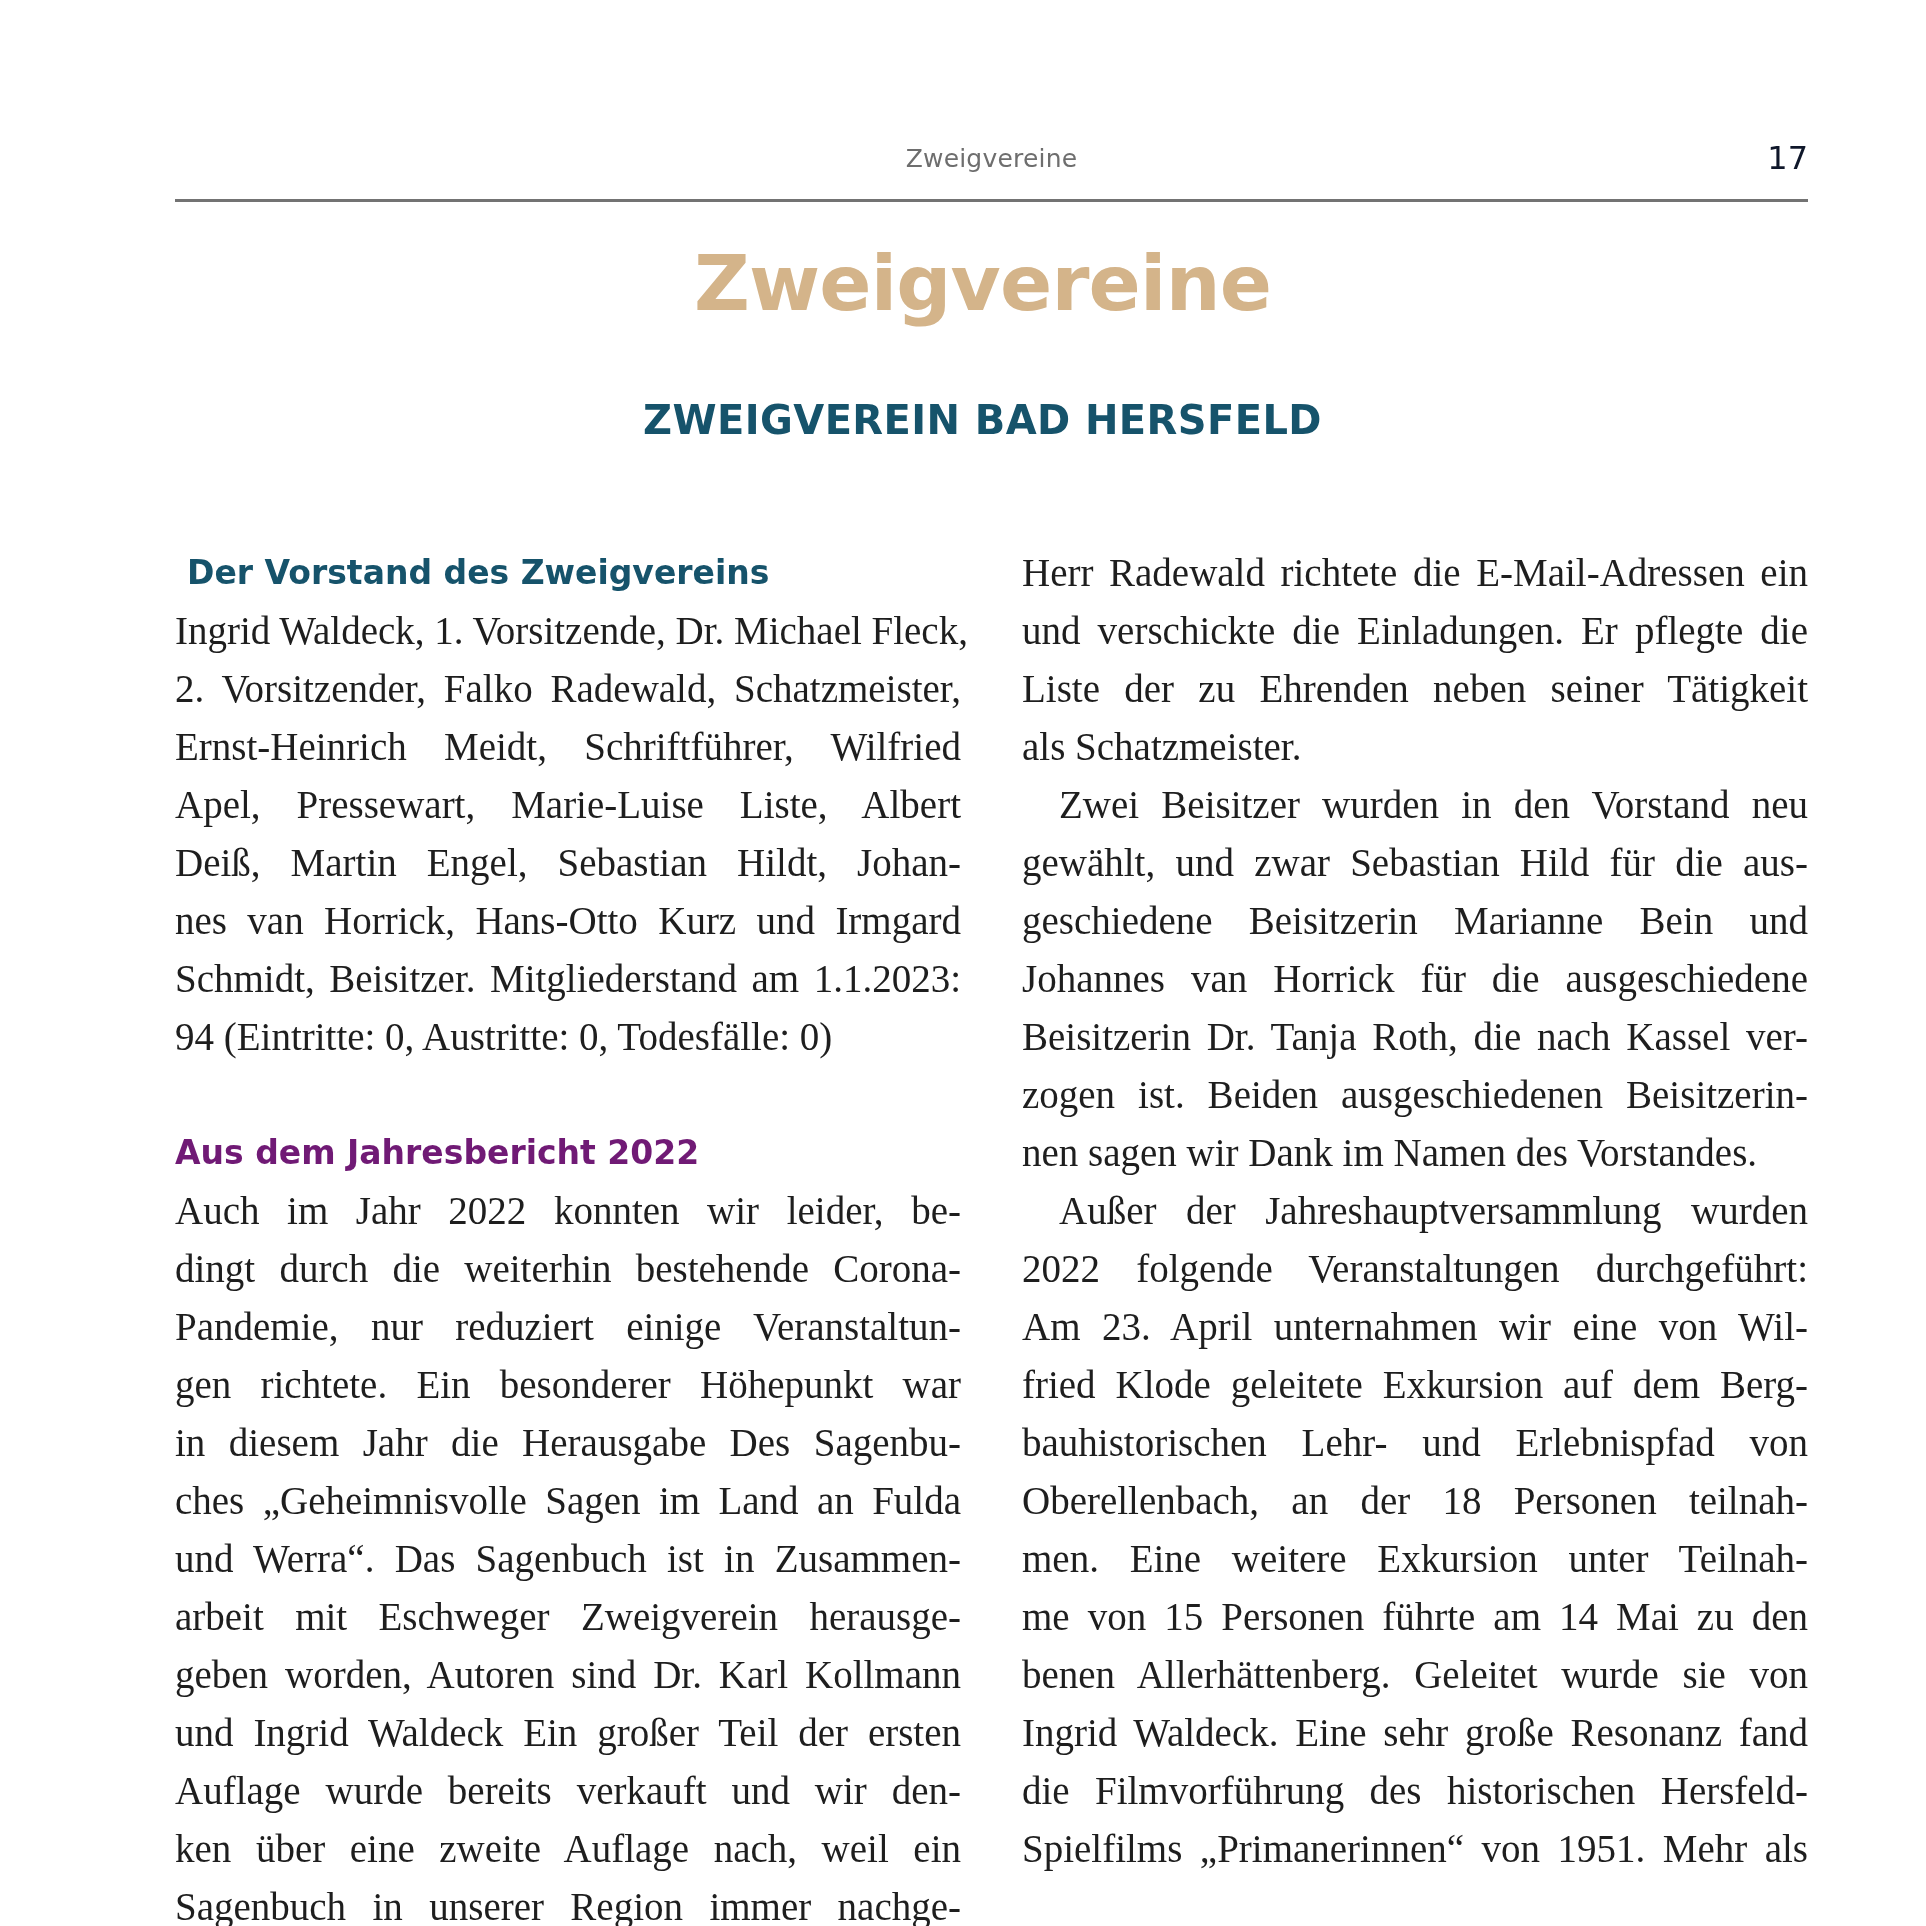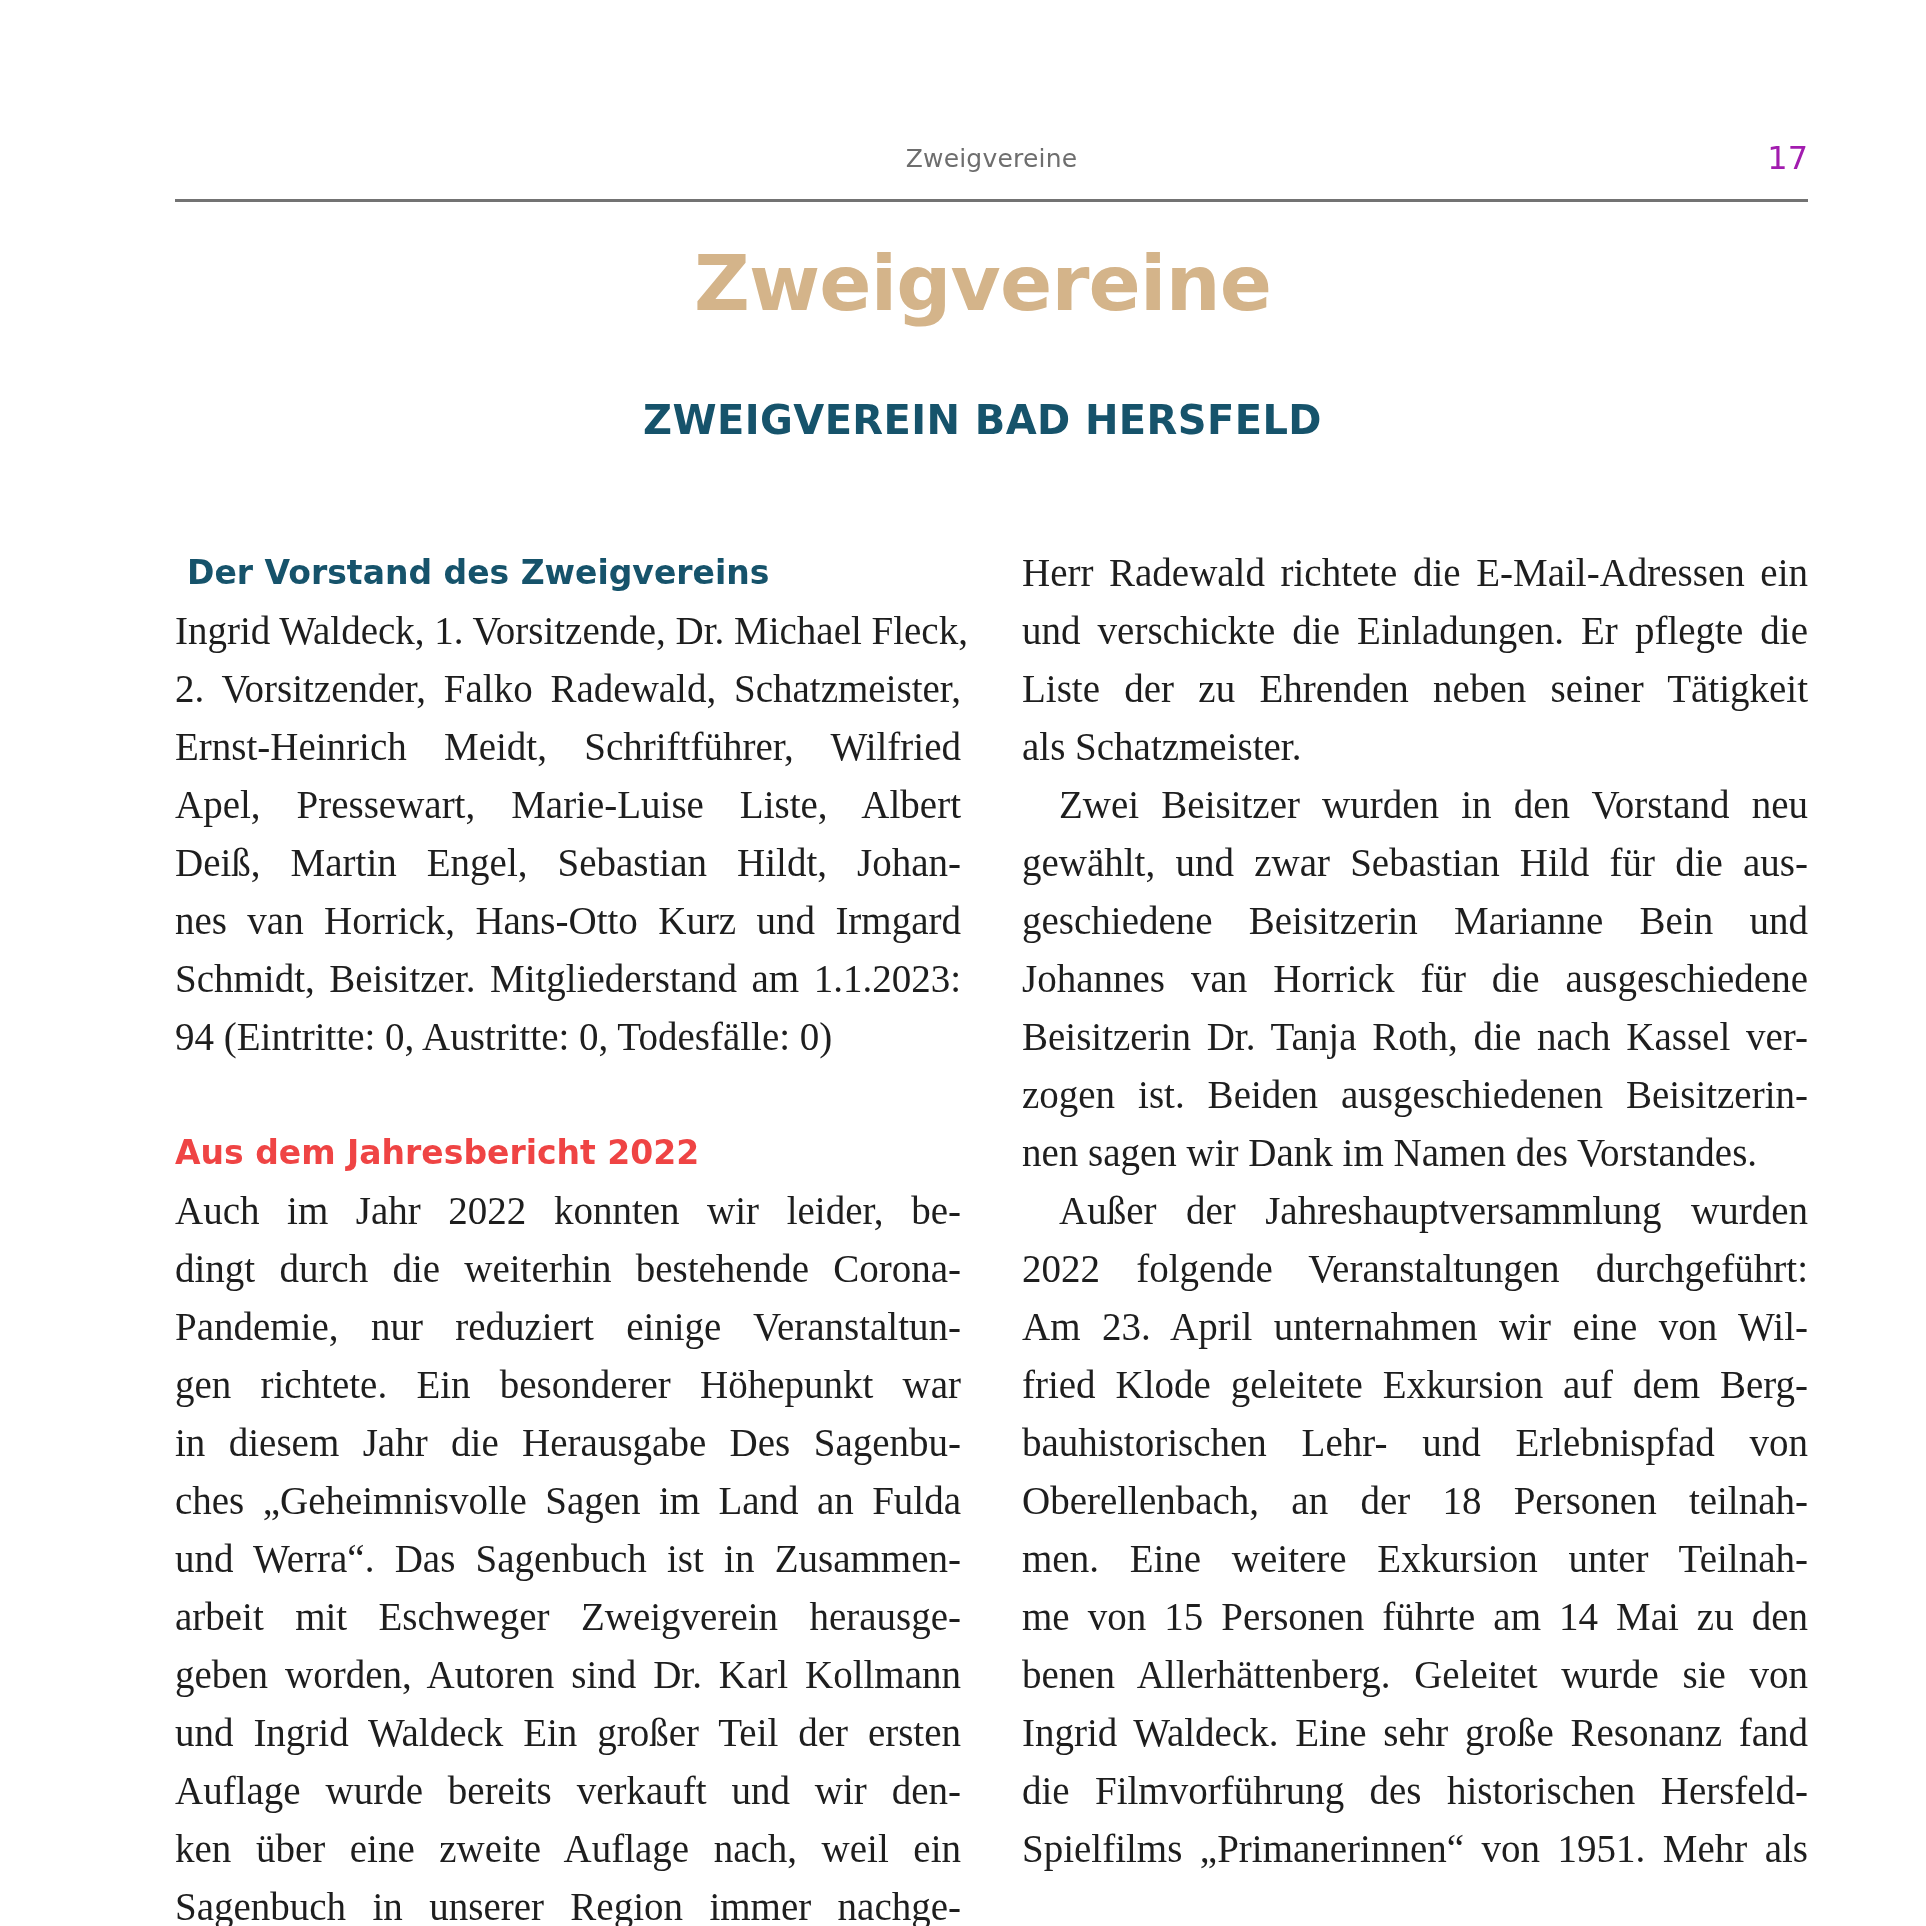--- a/index.html
+++ b/index.html
@@ -9,21 +9,21 @@
     .running-head {
       position: absolute; left: 175px; top: 139px; width: 1633px; height: 42px;
     }
     .running-title {
       position: absolute; left: 0; right: 0; top: 5.4px; text-align: center;
       font-family: "DejaVu Sans", sans-serif; font-size: 25px; color: #6e6e6e;
       letter-spacing: 0.2px;
     }
     .page-number {
       position: absolute; right: 0; top: 0;
-      font-family: "DejaVu Sans", sans-serif; font-size: 32px; color: #a21caf;
+      font-family: "DejaVu Sans", sans-serif; font-size: 32px; color: #0f172a;
     }
     .head-rule {
       position: absolute; left: 175px; top: 199px; width: 1633px; height: 3.1px;
       background: #737373;
     }
 
     .chapter-title {
       position: absolute; left: 0; width: 1965px; top: 239px; text-align: center;
       font-family: "DejaVu Sans", sans-serif; font-weight: bold; font-size: 77px;
       color: #d4b48a; letter-spacing: -0.8px;
@@ -73,21 +73,21 @@
         <div class="line">Ingrid Waldeck, 1. Vorsitzende, Dr. Michael Fleck,</div>
         <div class="line">2. Vorsitzender, Falko Radewald, Schatzmeister,</div>
         <div class="line">Ernst-Heinrich Meidt, Schriftführer, Wilfried</div>
         <div class="line">Apel, Pressewart, Marie-Luise Liste, Albert</div>
         <div class="line">Deiß, Martin Engel, Sebastian Hildt, Johan-</div>
         <div class="line">nes van Horrick, Hans-Otto Kurz und Irmgard</div>
         <div class="line">Schmidt, Beisitzer. Mitgliederstand am 1.1.2023:</div>
         <div class="line last">94 (Eintritte: 0, Austritte: 0, Todesfälle: 0)</div>
       </div>
     <div class="gap"></div>
-    <div class="line heading" style="color: #ef4444;">Aus dem Jahresbericht 2022</div>
+    <div class="line heading" style="color: #701a75;">Aus dem Jahresbericht 2022</div>
     <div>
         <div class="line">Auch im Jahr 2022 konnten wir leider, be-</div>
         <div class="line">dingt durch die weiterhin bestehende Corona-</div>
         <div class="line">Pandemie, nur reduziert einige Veranstaltun-</div>
         <div class="line">gen richtete. Ein besonderer Höhepunkt war</div>
         <div class="line">in diesem Jahr die Herausgabe Des Sagenbu-</div>
         <div class="line">ches „Geheimnisvolle Sagen im Land an Fulda</div>
         <div class="line">und Werra“. Das Sagenbuch ist in Zusammen-</div>
         <div class="line">arbeit mit Eschweger Zweigverein herausge-</div>
         <div class="line">geben worden, Autoren sind Dr. Karl Kollmann</div>

